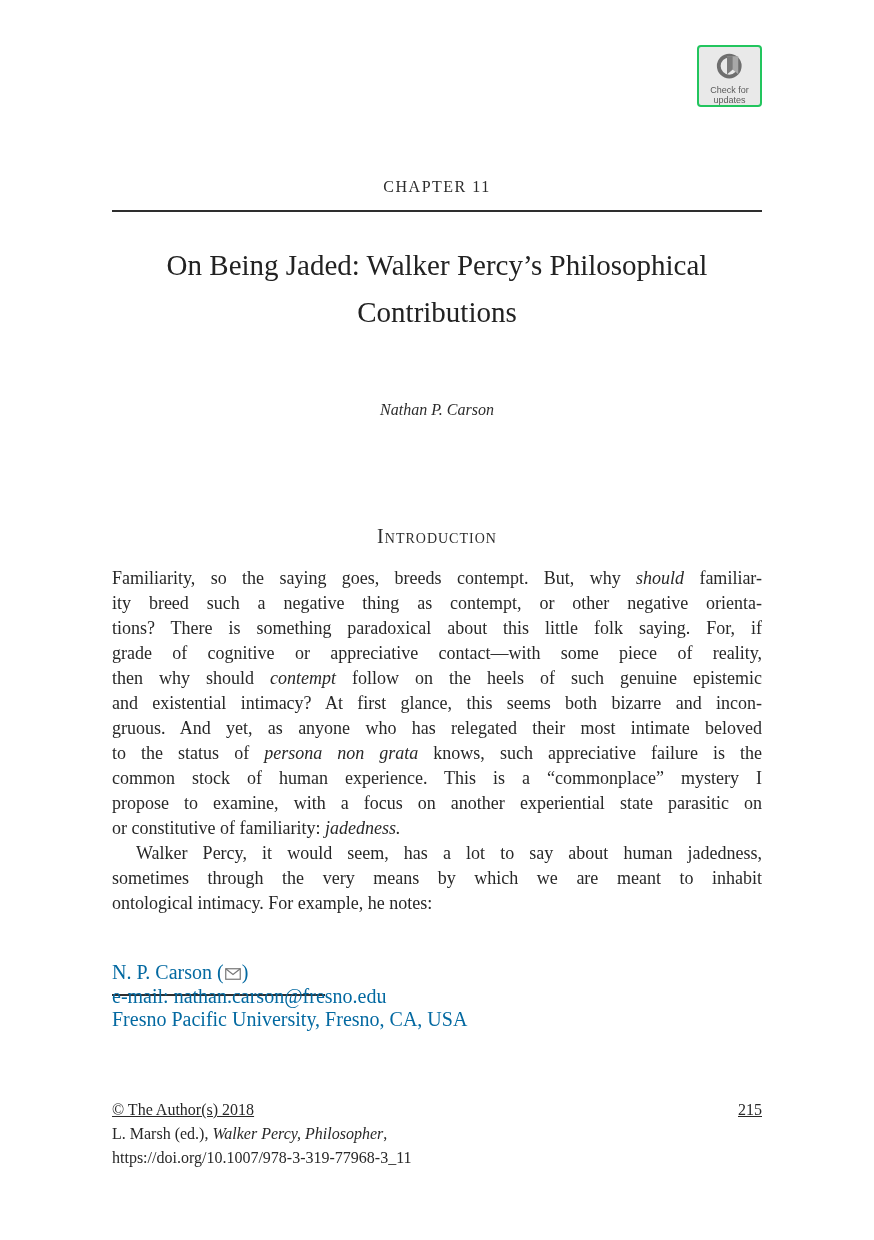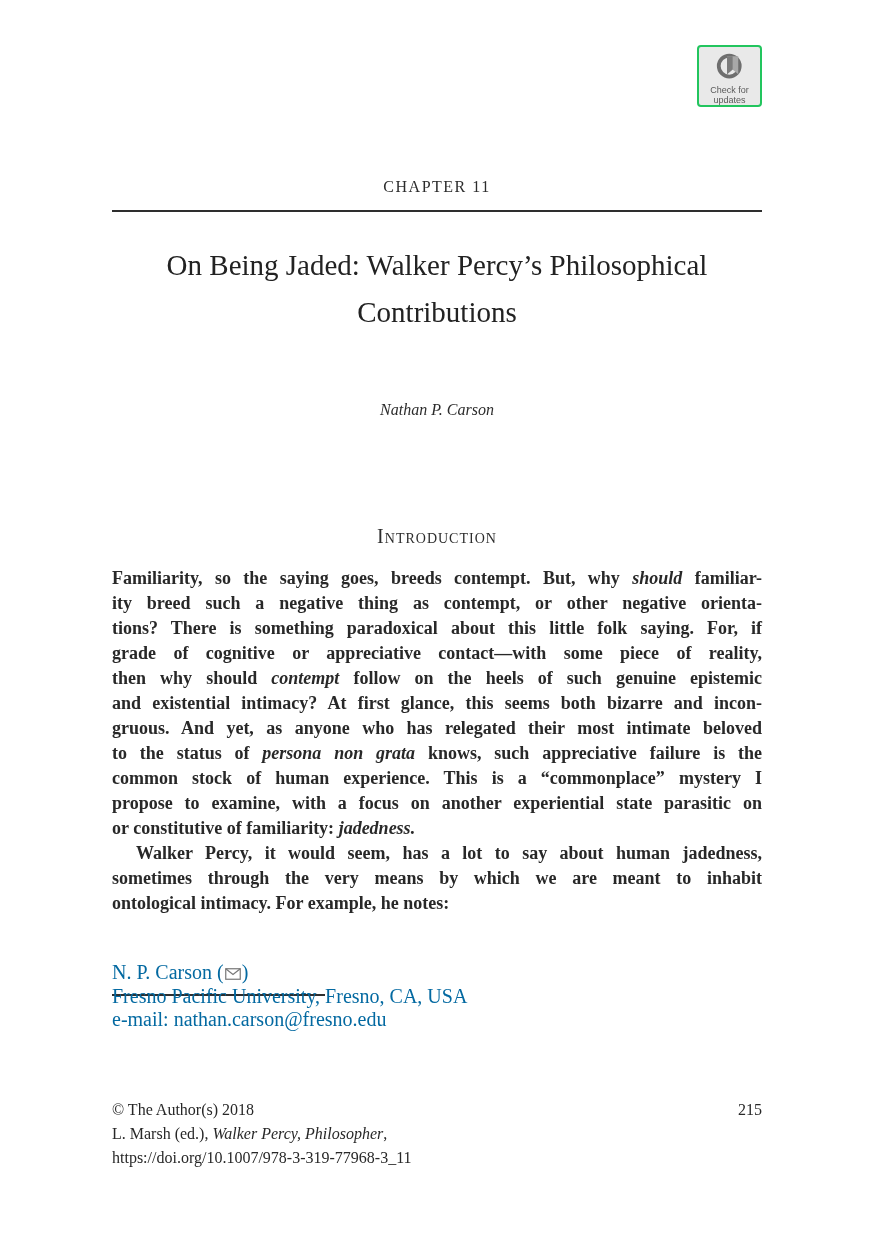--- a/index.html
+++ b/index.html
@@ -91,21 +91,20 @@
     left: 112px; top: 566px;
     width: 650px;
     font-size: 18px;
     color: #282828;
   }
   .body-text .line {
     line-height: 25px;
     text-align: justify;
     text-align-last: justify;
     white-space: normal;
-    font-weight: bold;
   }
   .body-text .line.last { text-align-last: left; }
   .body-text .line.indent { text-indent: 24px; }
   .it { font-style: italic; }
 
   .footnote-rule {
     position: absolute;
     left: 112px; top: 994px;
     width: 213px; height: 2px;
     background: #2e2e2e;
@@ -121,21 +120,21 @@
   .envelope { position: relative; top: 1px; margin: 0 1px; }
 
   .footer {
     position: absolute;
     left: 112px; top: 1098px;
     width: 650px;
     font-size: 16px;
     line-height: 24px;
     color: #282828;
   }
-  .footer-row { display: flex; justify-content: space-between; }
+  .footer-row { display: flex; justify-content: space-between; text-decoration: underline; }
 </style>
 </head>
 <body>
 
 <div class="page">
 
   <div class="badge">
     <span>
       <svg width="30" height="30" viewBox="0 0 40 40">
         <circle cx="19" cy="20" r="14" fill="none" stroke="#6e6e6e" stroke-width="5"></circle>
@@ -176,22 +175,22 @@
         <div class="line last"><span>ontological intimacy. For example, he notes:</span></div>
       </div>
     </div>
 
   <div class="footnote-rule"></div>
   <div class="footnote">
     <div><span>N. P. Carson (</span><span class="envelope"><svg width="16" height="12" viewBox="0 0 16 12">
             <rect x="0.75" y="0.75" width="14.5" height="10.5" fill="none" stroke="#777777" stroke-width="1.2"></rect>
             <path d="M0.75 0.75 L8 6.5 L15.25 0.75" fill="none" stroke="#777777" stroke-width="1.2"></path>
           </svg></span><span>)</span></div>
+    <div>e-mail: nathan.carson@fresno.edu</div>
     <div>Fresno Pacific University, Fresno, CA, USA</div>
-    <div>e-mail: nathan.carson@fresno.edu</div>
   </div>
 
   <div class="footer">
     <div class="footer-row">
       <span>© The Author(s) 2018</span>
       <span>215</span>
     </div>
     <div><span>L. Marsh (ed.), </span><span class="it">Walker Percy, Philosopher</span><span>,</span></div>
     <div>https://doi.org/10.1007/978-3-319-77968-3_11</div>
   </div>

